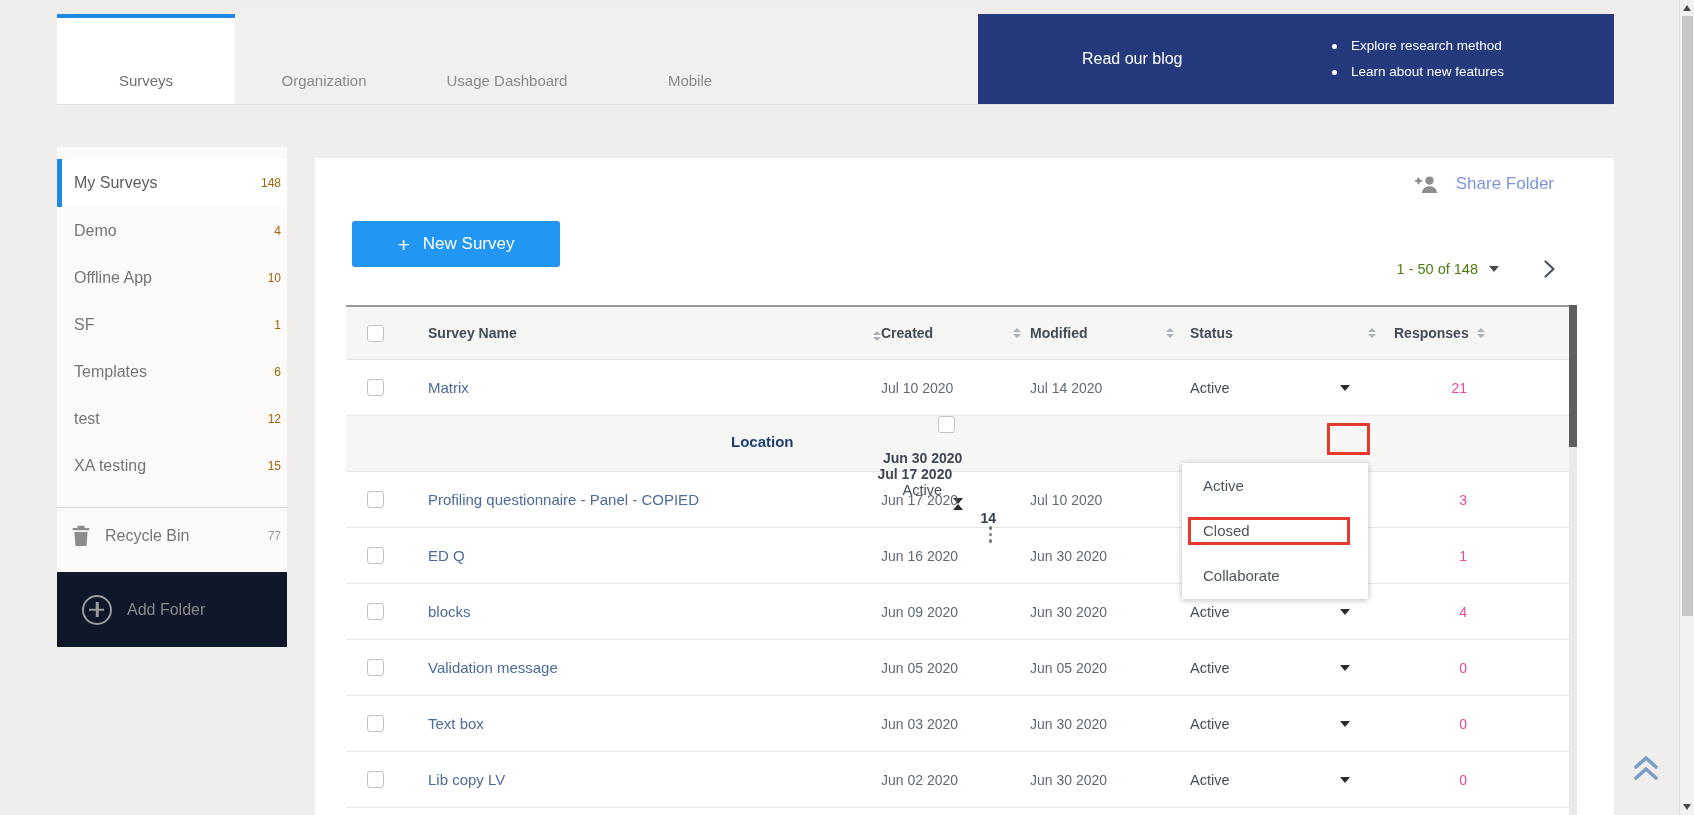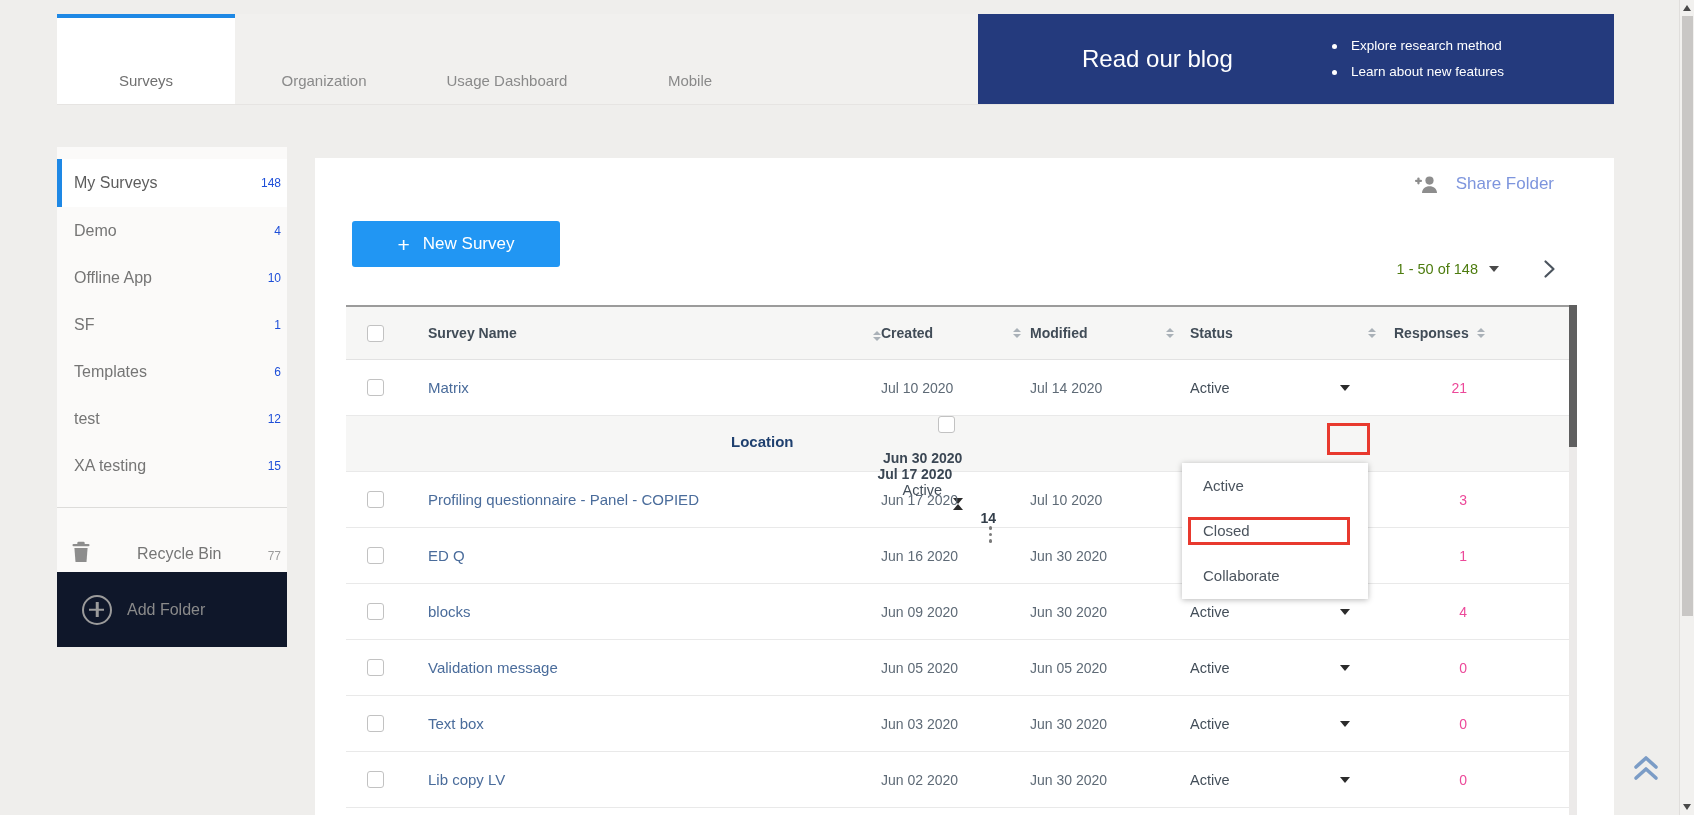--- a/index.html
+++ b/index.html
@@ -11,36 +11,36 @@
   .tabs{display:flex;height:100%;}
   .tab{position:relative;width:178px;height:100%;display:flex;flex-direction:column;align-items:center;justify-content:flex-start;padding-top:21px;box-sizing:border-box;cursor:pointer;}
   .tab.active{background:#ffffff;}
   .tab.active::before{content:"";position:absolute;left:0;top:0;width:100%;height:4px;background:#1e88e5;}
   .tab .nav-ico{width:28px;height:28px;stroke:#8d8d8d;fill:none;stroke-width:1.8;}
   .tab-label{margin-top:9px;font-size:15px;color:#8a8a8a;}
   .tab.active .tab-label{color:#707070;}
   .tab:nth-child(3){width:188px;}
 
   .banner{margin-left:auto;width:636px;height:90px;background:#243a7d;display:flex;align-items:center;cursor:pointer;}
-  .banner-title{flex:0 0 auto;margin-left:104px;font-size:24px;color:#ffffff;}
+  .banner-title{flex:0 0 auto;margin-left:104px;font-size:16px;color:#ffffff;}
   .banner-bullets{list-style:none;margin:0 0 0 auto;padding:0 110px 0 0;}
   .banner-bullets li{display:flex;align-items:center;font-size:13.5px;color:#ffffff;line-height:26px;}
   .banner-bullets li .dot{width:5px;height:5px;border-radius:50%;background:#fff;margin-right:14px;}
 
   
   .sidebar{position:absolute;left:57px;top:147px;width:230px;height:500px;background:#fbfaf9;}
   .side-list{padding-top:12px;}
   .side-item{position:relative;height:47px;display:flex;align-items:center;padding:0 6px 0 17px;box-sizing:border-box;cursor:pointer;}
   .side-item .lbl{font-size:16px;color:#757575;}
-  .side-item .cnt{margin-left:auto;font-size:12px;color:#1d4ed8;}
+  .side-item .cnt{margin-left:auto;font-size:12px;color:#a16207;}
   .side-item.selected{background:#ffffff;height:48px;}
   .side-item.selected::before{content:"";position:absolute;left:0;top:0;width:5px;height:100%;background:#1e88e5;}
   .side-item.selected .lbl{color:#5d5d5d;}
   .side-divider{margin-top:18px;border-top:1px solid #dddcda;}
-  .side-recycle{height:55px;display:flex;align-items:flex-end;padding:0 6px 0 14px;box-sizing:border-box;cursor:pointer;gap:32px;}
+  .side-recycle{height:55px;display:flex;align-items:center;padding:0 6px 0 14px;box-sizing:border-box;cursor:pointer;}
   .side-recycle .trash{width:20px;height:22px;margin-right:14px;}
   .side-recycle .lbl{font-size:16px;color:#757575;}
   .side-recycle .cnt{margin-left:auto;font-size:12px;color:#9b9b9b;}
   .side-add{position:absolute;left:0;top:425px;width:100%;height:75px;background:#0f172a;display:flex;align-items:center;padding-left:25px;box-sizing:border-box;cursor:pointer;}
   .circle-plus{width:30px;height:30px;border:2.5px solid #9b9b9b;border-radius:50%;box-sizing:border-box;position:relative;}
   .circle-plus::before,.circle-plus::after{content:"";position:absolute;background:#9b9b9b;}
   .circle-plus::before{left:50%;top:5px;width:2.5px;height:15px;transform:translateX(-50%);}
   .circle-plus::after{top:50%;left:5px;height:2.5px;width:15px;transform:translateY(-50%);}
   .side-add .lbl{margin-left:15px;font-size:16px;color:#8a8a8a;}
 

